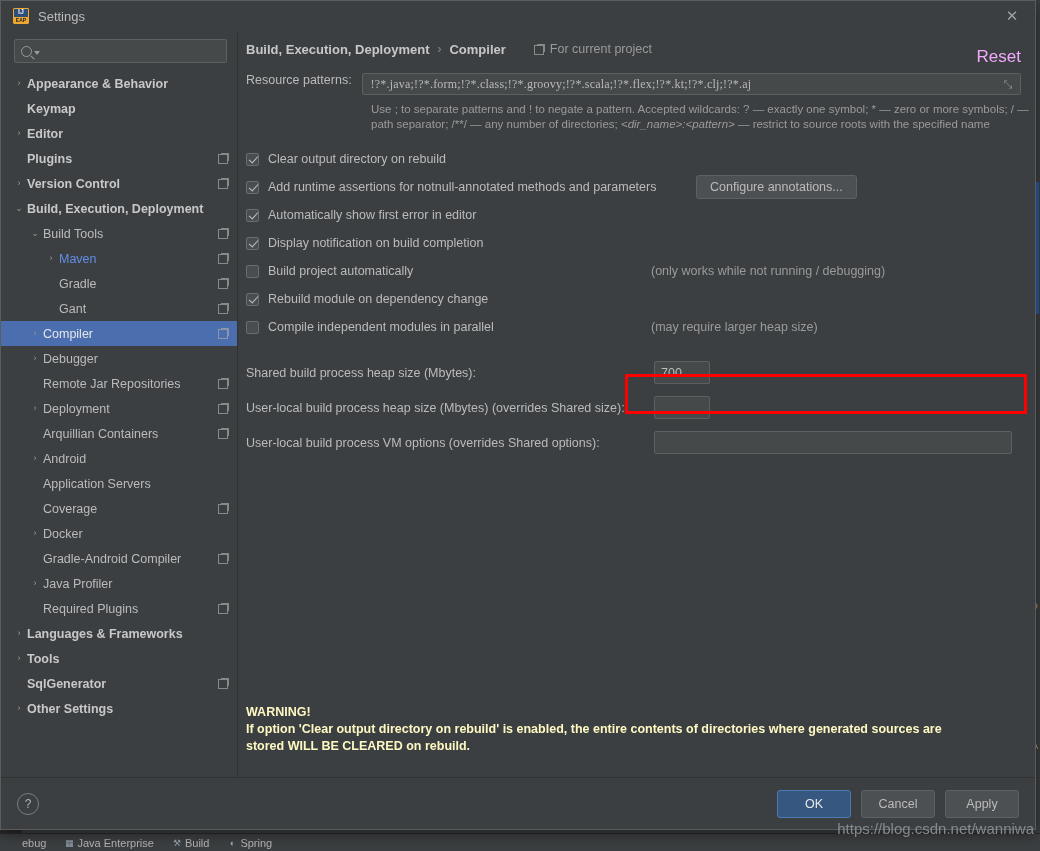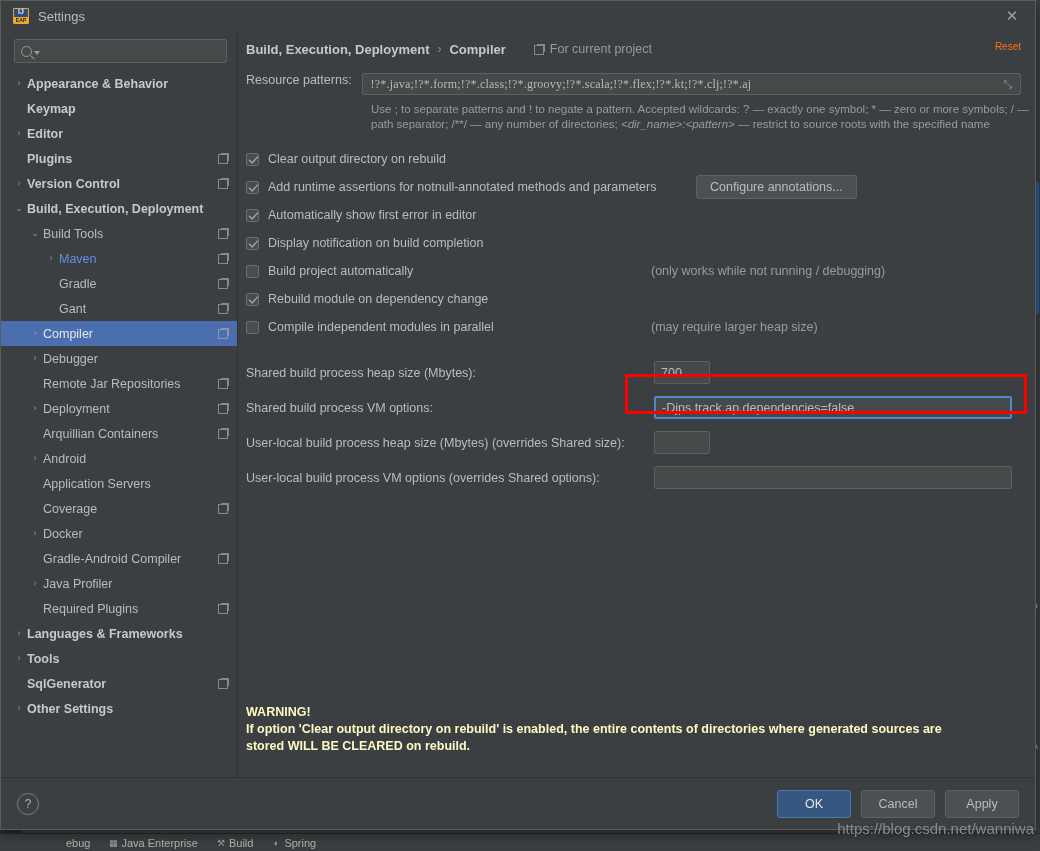--- a/index.html
+++ b/index.html
@@ -39,21 +39,21 @@
   }
   #ide-scrollbar-blue {
     position: absolute; right: 1px; top: 182px; width: 9px; height: 132px;
     background: #2f5d9e; border-radius: 1px;
   }
 
   
   #ide-toolbar {
     position: absolute; left: 0; bottom: 0; width: 1040px; height: 18px;
     background: #3c3f41; border-top: 1px solid #2b2b2b;
-    display: flex; overflow: hidden; padding-left: 44px;
+    display: flex; overflow: hidden;
   }
   .ide-tool-btn {
     display: flex; align-items: center; gap: 3px;
     font-size: 11px; color: #b4b4b4; padding: 0 9px;
     white-space: nowrap;
   }
   .tool-glyph {
     display: inline-block; width: 10px; height: 10px; font-size: 9px;
     line-height: 10px; text-align: center; color: #9aa7b0;
   }
@@ -173,22 +173,22 @@
     display: flex; align-items: center; height: 36px; gap: 8px;
     padding-left: 0px;
   }
   .crumb { font-size: 13px; font-weight: bold; color: #c8c8c8; }
   .crumb-sep { font-size: 12px; color: #8c8c8c; }
   #for-project {
     display: flex; align-items: center; gap: 5px; margin-left: 20px;
     font-size: 12.5px; color: #9a9a9a;
   }
   #reset-link {
-    position: absolute; right: 14px; top: 10px;
-    font-size: 10px; color: #f97316; cursor: pointer;
+    position: absolute; right: 14px; top: 16px;
+    font-size: 17px; color: #f0abfc; cursor: pointer;
   }
 
   .field-row { display: flex; align-items: flex-start; }
   .field-label { font-size: 12.5px; color: #bbbbbb; white-space: nowrap; }
 
   #resource-row { margin-top: 6px; }
   #resource-input-wrap {
     flex: 1; height: 22px; margin-left: 10px;
     background: #45494a; border: 1px solid #5e6060; border-radius: 2px;
     display: flex; align-items: center; padding: 0 6px;
@@ -536,24 +536,20 @@
             <span class="side-note">(may require larger heap size)</span>
           </div>
         </div>
 
       <div id="fields-group">
           <div class="tf-row">
             <span class="tf-label">Shared build process heap size (Mbytes):</span>
             <input type="text" class="tf-input small" value="700" style="">
           </div>
           <div class="tf-row">
-            <span class="tf-label">Shared build process VM options:</span>
-            <input type="text" class="tf-input wide focused" value="-Djps.track.ap.dependencies=false" style="">
-          </div>
-          <div class="tf-row">
             <span class="tf-label">User-local build process heap size (Mbytes) (overrides Shared size):</span>
             <input type="text" class="tf-input small" value="" style="">
           </div>
           <div class="tf-row">
             <span class="tf-label">User-local build process VM options (overrides Shared options):</span>
             <input type="text" class="tf-input wide" value="" style="">
           </div>
         </div>
 
       <div id="warning-block">

